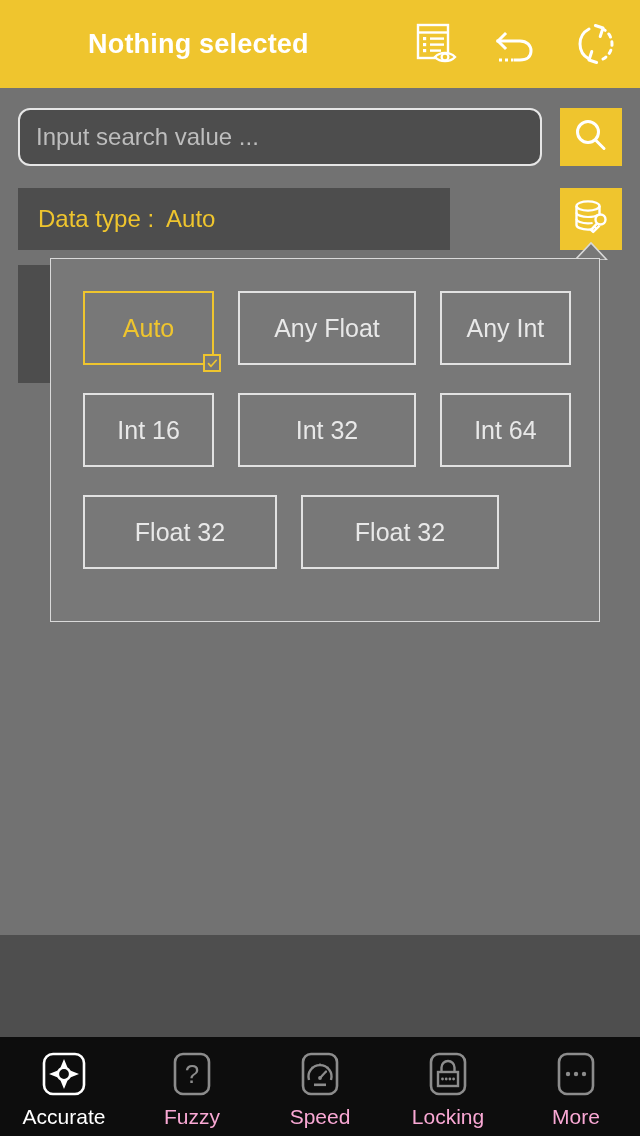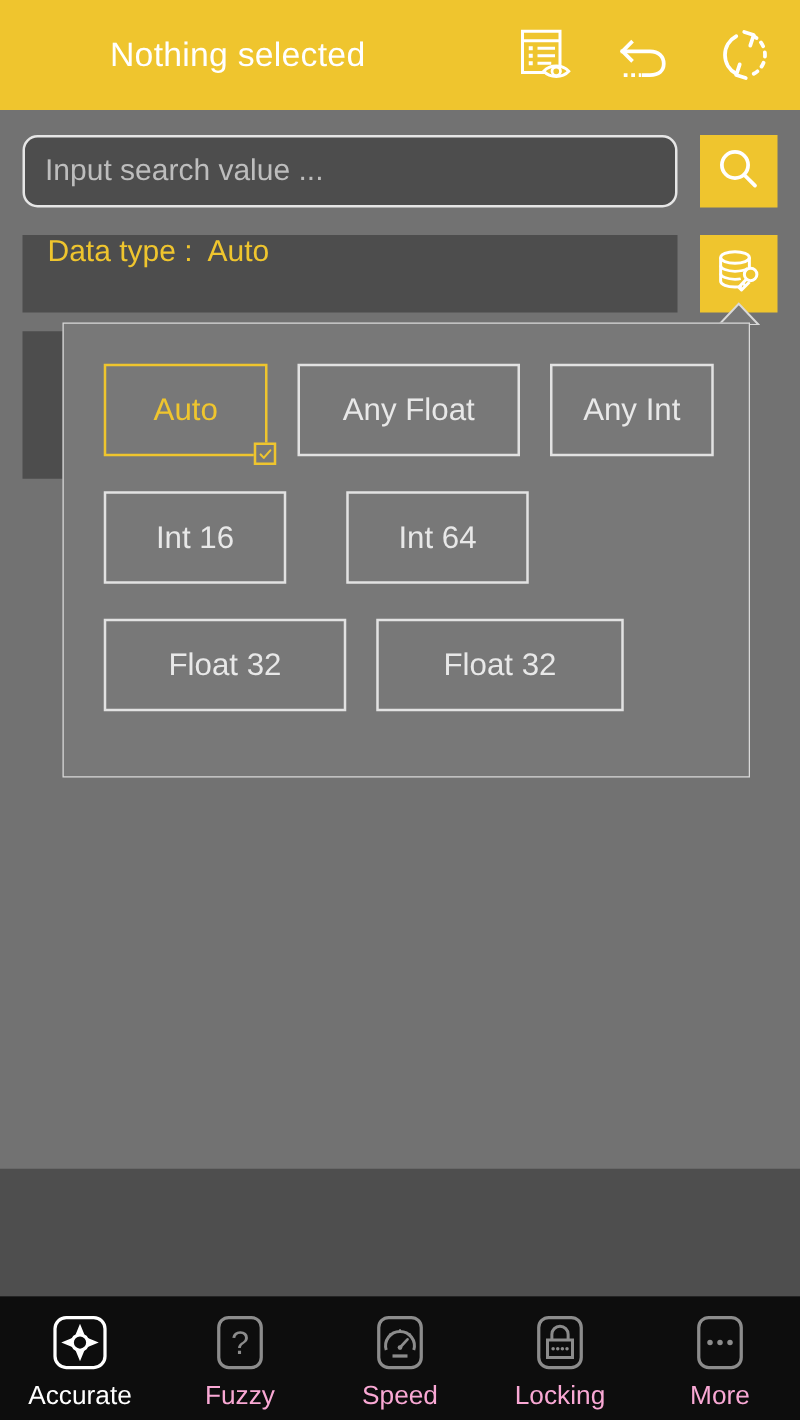--- a/index.html
+++ b/index.html
@@ -22,21 +22,21 @@
     left: 0; top: 0;
     width: 640px; height: 88px;
     background: #EFC52E;
     display: flex;
     align-items: center;
     box-sizing: border-box;
   }
   .header-title {
     color: #ffffff;
     font-size: 27px;
-    font-weight: 400;
+    font-weight: 700;
     letter-spacing: 0.2px;
     position: absolute;
     left: 88px;
     top: 29px;
   }
   .header-actions {
     position: absolute;
     right: 18px;
     top: 16px;
     display: flex;
@@ -86,24 +86,24 @@
 
   
   .dtype-row {
     position: absolute;
     left: 0; top: 188px;
     width: 640px; height: 62px;
   }
   .dtype-field {
     position: absolute;
     left: 18px; top: 0;
-    width: 524px; height: 62px;
+    width: 432px; height: 62px;
     background: #4D4D4D;
     display: flex;
-    align-items: flex-start;
+    align-items: center;
     padding-left: 20px;
     box-sizing: border-box;
   }
   .dtype-label {
     color: #EFC52E;
     font-size: 24px;
   }
   .dtype-value {
     color: #EFC52E;
     font-size: 24px;
@@ -328,20 +328,23 @@
       <button class="opt-btn w-std">
         <span>Any Int</span>
       </button>
     </div>
 
     <div class="opt-row">
       <button class="opt-btn w-std">
         <span>Int 16</span>
       </button>
       <span class="opt-gap"></span>
+      <button class="opt-btn w-wide">
+        <span>Int 32</span>
+      </button>
       <span class="opt-gap"></span>
       <button class="opt-btn w-std">
         <span>Int 64</span>
       </button>
     </div>
 
     <div class="opt-row">
       <button class="opt-btn w-wide2">
         <span>Float 32</span>
       </button>

